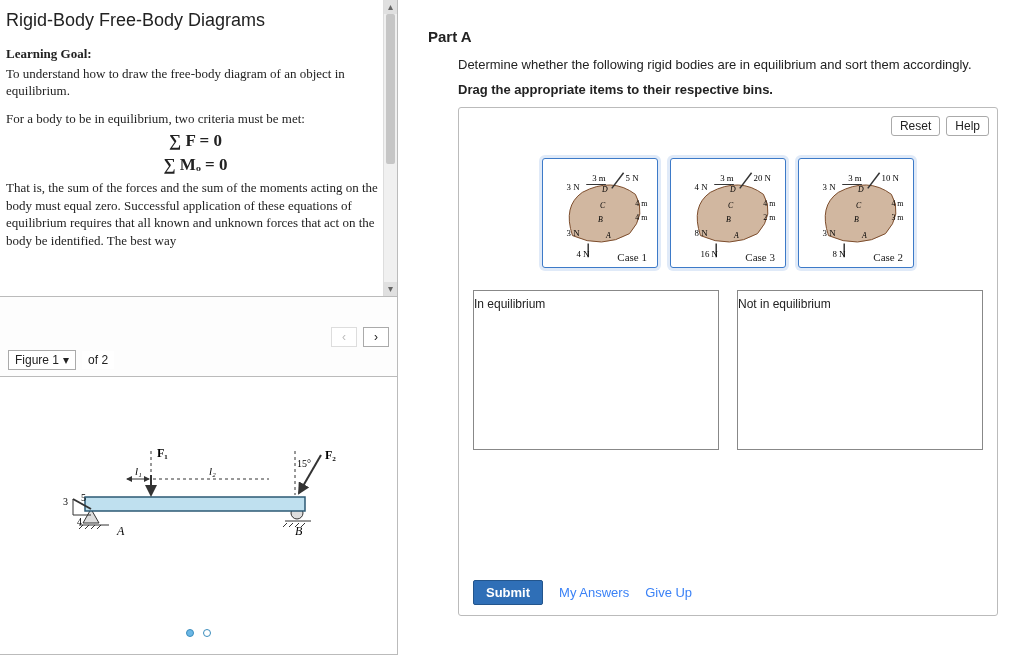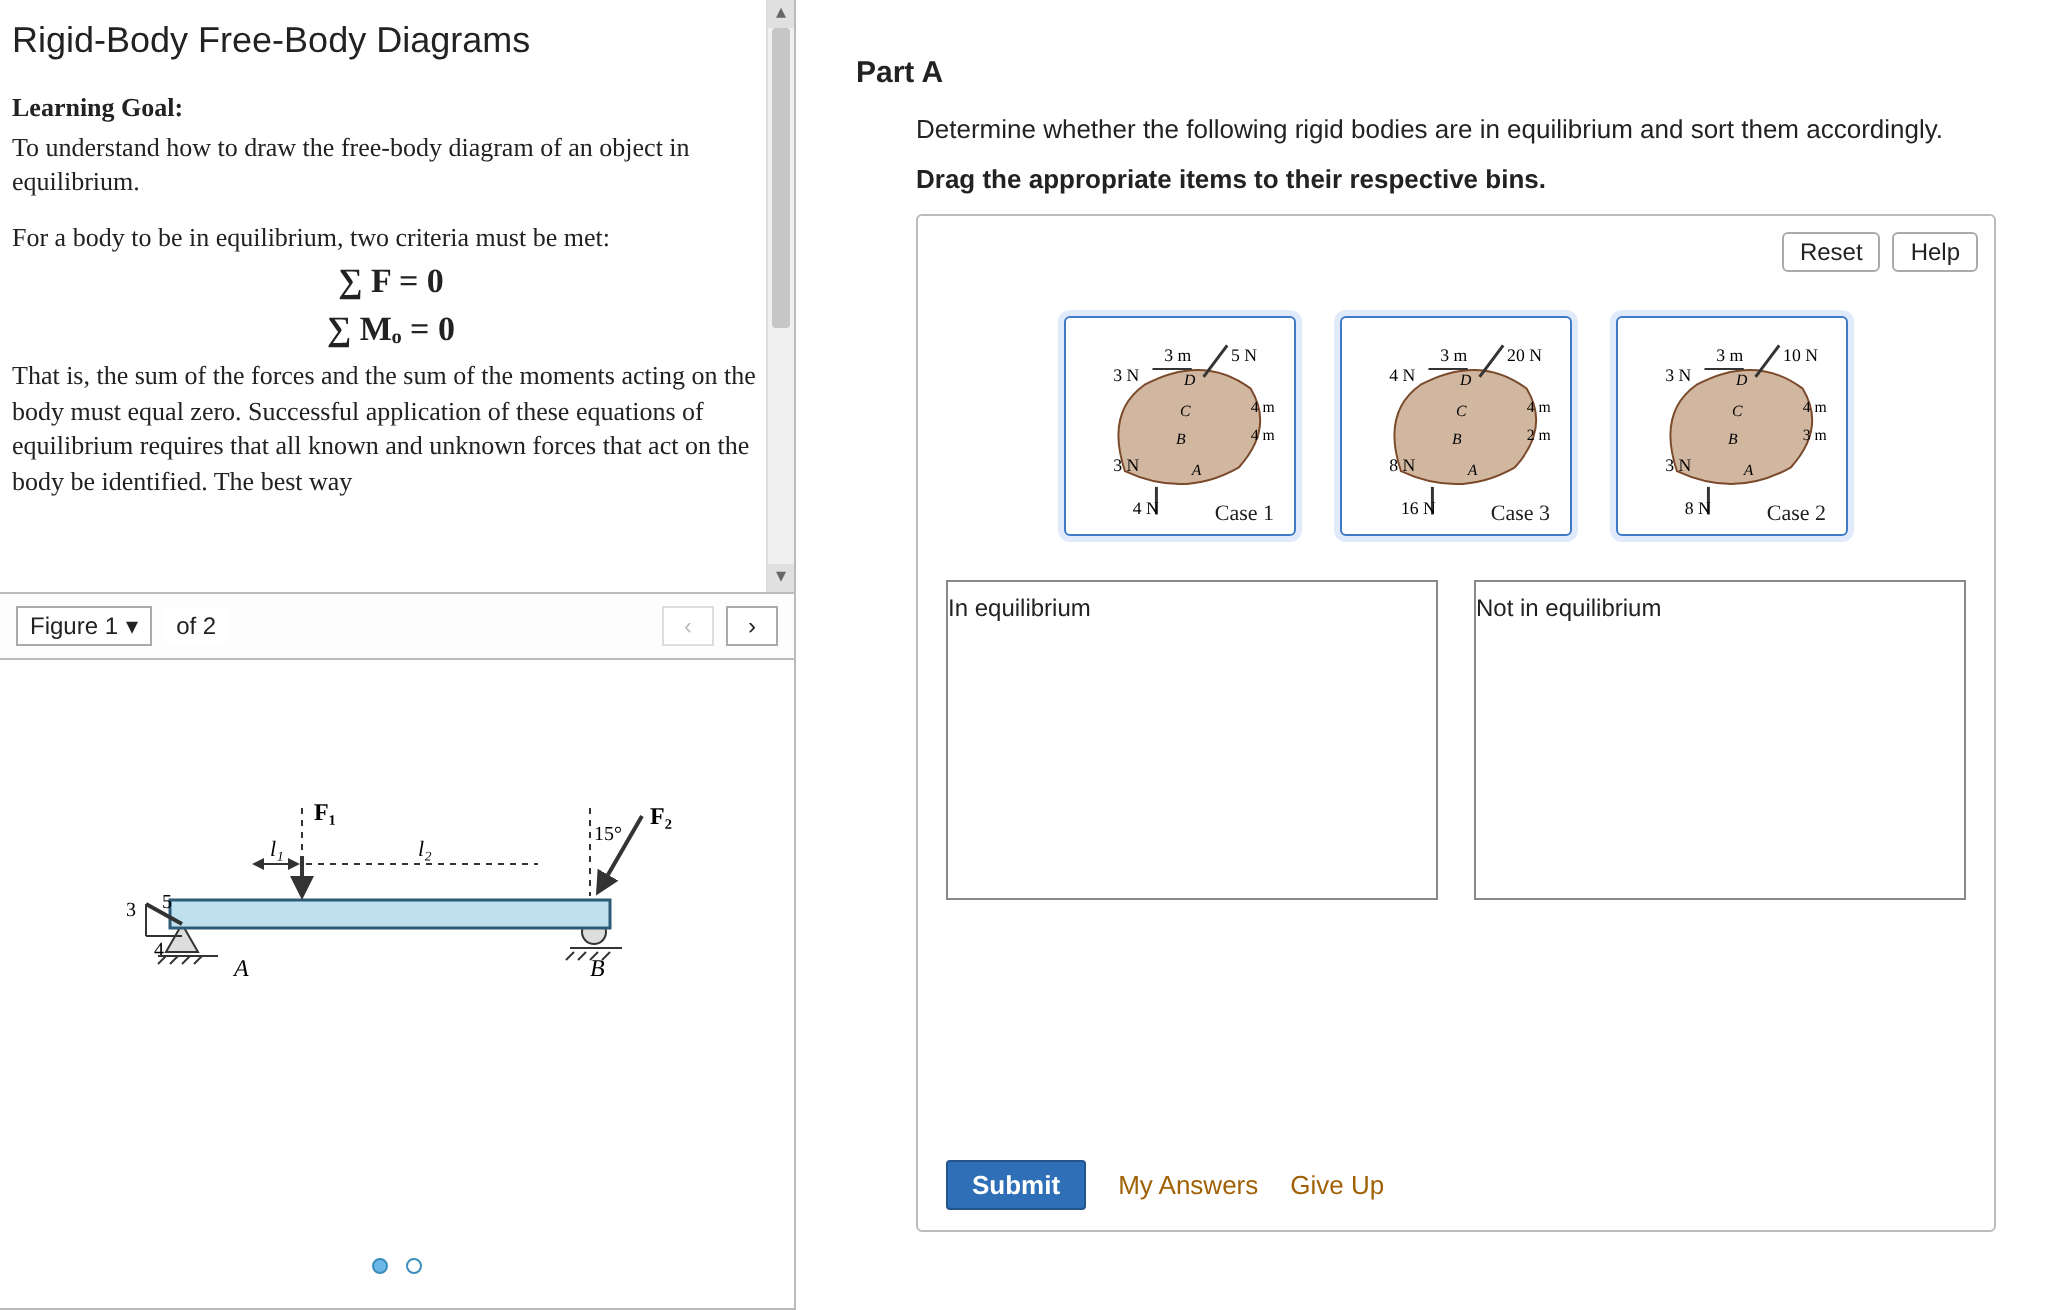--- a/index.html
+++ b/index.html
@@ -28,21 +28,21 @@
   .eqs { text-align: center; font-size: 15px; margin: 4px 0; font-family: "Times New Roman", serif;}
   .sum { font-size: 17px; }
   .trunc { }
   .figbar {
     border-top: 1px solid #bbb; border-bottom: 1px solid #bbb;
     padding: 6px 8px; display: flex; align-items: center; gap: 6px;
     background: #fdfdfd;
   }
   .fig-sel, .fig-of {
     border: 1px solid #aaa; background: #fff;
-    font-size: 12px; padding: 2px 6px; display: inline-flex; align-items:center; gap:4px;
+    font-size: 12px; padding: 2px 6px; display: inline-flex; align-items:center; gap:4px;margin-top:47px;
   }
   .fig-sel { cursor: pointer; }
   .fig-of { border: none; }
   .navbtn {
     border: 1px solid #aaa; background: #fff; width: 26px; height: 20px;
     display: inline-flex; align-items:center; justify-content:center;
     font-size: 12px; cursor: pointer;
   }
   .navbtn.disabled { color: #bbb; border-color: #ddd; cursor: default; }
   .figarea {
@@ -81,21 +81,21 @@
     border: 1px solid #bbb; border-radius: 3px; margin-left: 30px;
     width: 540px; height: 509px; position: relative; background: #fff;
   }
   .wb-tools { position: absolute; top: 8px; right: 8px; display:flex; gap:6px; }
   .btn-sm {
     border: 1px solid #aaa; background: #fff; font-size: 12px;
     padding: 2px 8px; border-radius: 3px; cursor: pointer;
   }
   .items-row {
     position: absolute; top: 50px; left: 0; right: 0;
-    display:flex; justify-content:center; gap: 22px;
+    display:flex; justify-content:center; gap: 12px;
   }
   .item {
     width: 116px; height: 110px; border: 1px solid #3d7ac8; border-radius: 3px;
     box-shadow: 0 0 0 3px rgba(82,140,214,0.18);
     background: #fff; cursor: grab; position: relative;
     display: flex; align-items:center; justify-content:center;
   }
   .bins {
     position: absolute; left: 14px; right: 14px; top: 182px;
     display:flex; gap: 18px;
@@ -109,21 +109,21 @@
   }
   .action-row {
     position: absolute; bottom: 10px; left: 14px;
     display:flex; align-items:center; gap: 16px; font-size: 13px;
   }
   .submit-btn {
     background: #2f6fb7; color: #fff; border: 1px solid #23558c;
     padding: 4px 12px; font-weight: bold; border-radius: 2px; cursor: pointer;
     font-size: 13px;
   }
-  .link { color: #a16207; cursor: pointer; }
+  .link { color: #3b82f6; cursor: pointer; }
   .case-label { position:absolute; bottom:4px; right:10px; font-size:11px; font-family:"Times New Roman",serif; }
   .mini { font-family:"Times New Roman",serif; }
 </style>
 </head>
 <body>
 
 <div class="container">
 
   <div class="left-pane">
     <div class="left-scroll">

